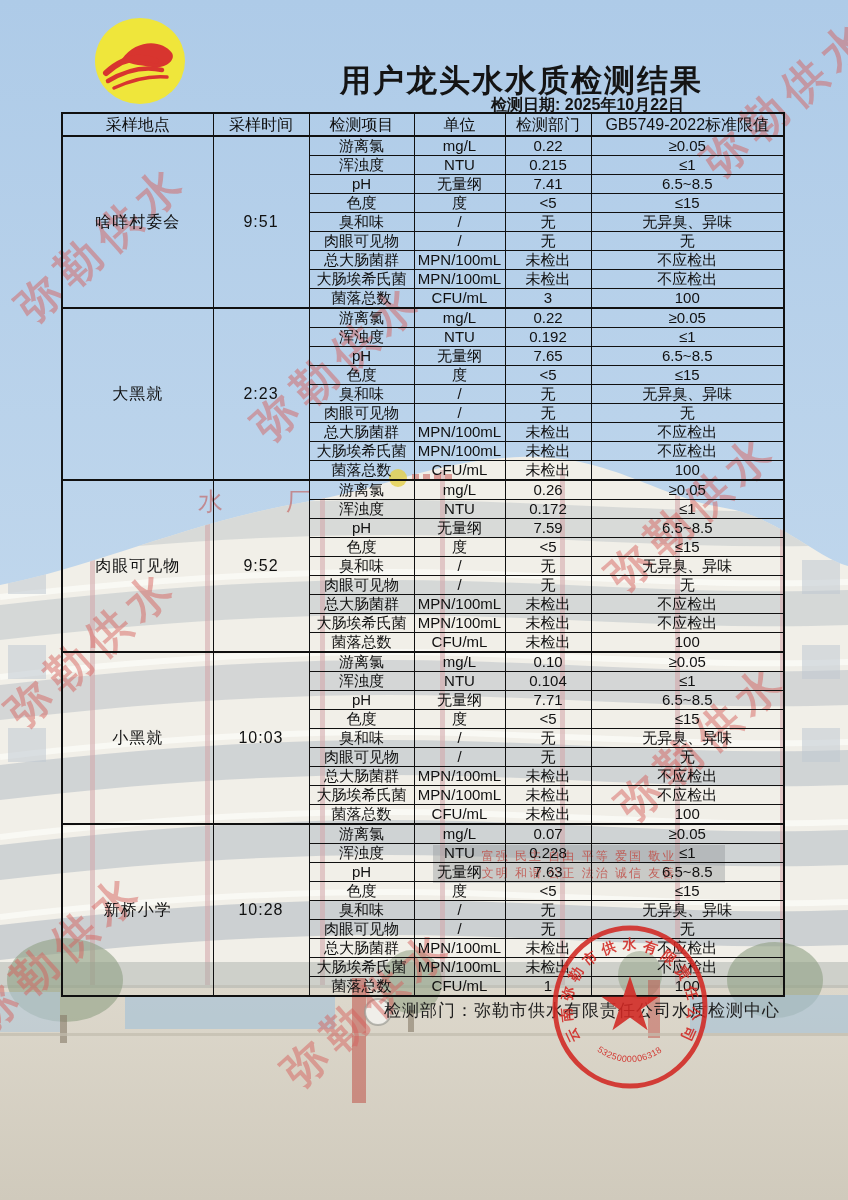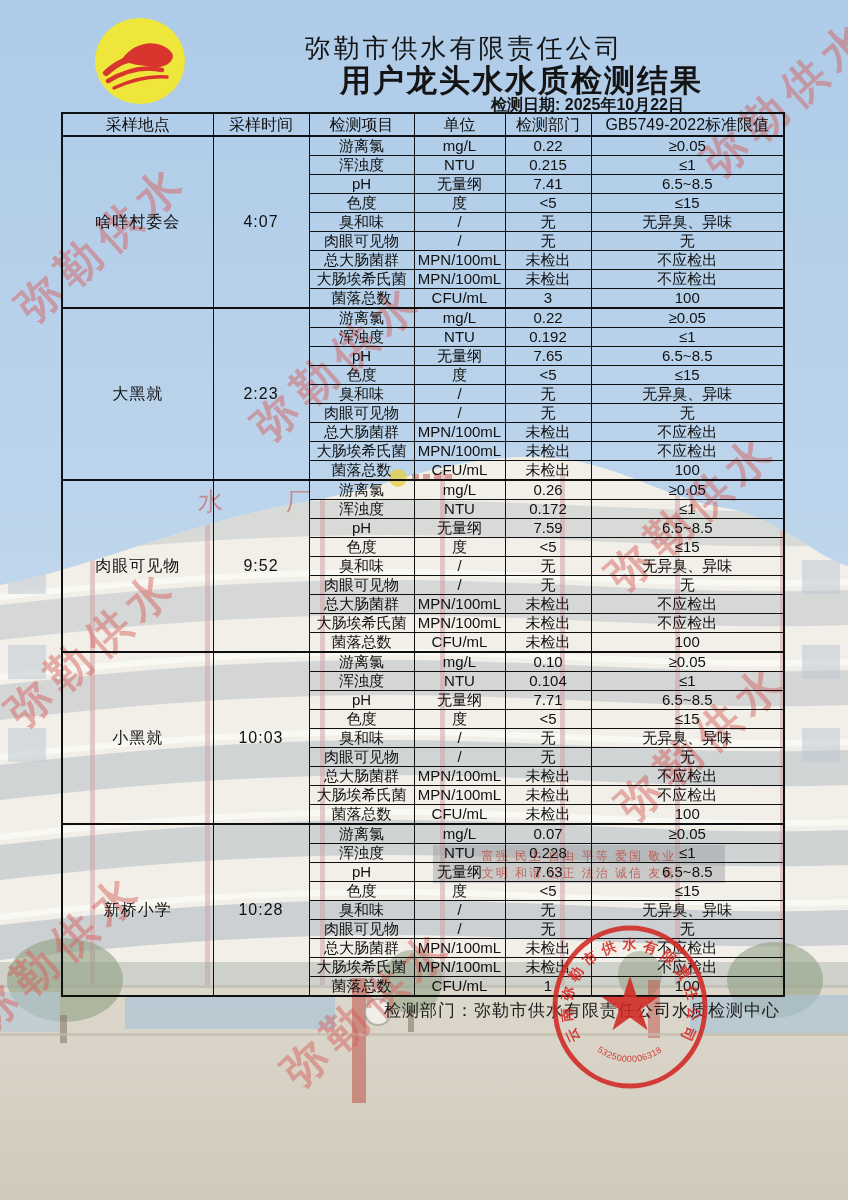--- a/index.html
+++ b/index.html
@@ -135,21 +135,20 @@
   <div class="wm" style="left:368px;top:1008px;">弥勒供水</div>
   <div class="wm" style="left:58px;top:952px;">弥勒供水</div>
 
   <svg class="logo" width="92" height="88" viewBox="0 0 92 88">
     <ellipse cx="46" cy="44" rx="45" ry="43" fill="#efe63b"></ellipse>
     <path d="M28,42 C42,22 68,22 78,36 C82,43 72,52 58,50 C44,48 34,47 28,42 Z" fill="#d8352f"></path>
     <path d="M12,56 Q36,34 62,44" stroke="#d8352f" stroke-width="6" fill="none" stroke-linecap="round"></path>
     <path d="M14,64 Q42,47 68,53" stroke="#d8352f" stroke-width="4.5" fill="none" stroke-linecap="round"></path>
     <path d="M20,71 Q48,58 73,60" stroke="#d8352f" stroke-width="3.5" fill="none" stroke-linecap="round"></path>
   </svg>
-  <div class="company">弥勒市供水有限责任公司</div>
   <div class="title">用户龙头水水质检测结果</div>
   <div class="dateline">检测日期: 2025年10月22日</div>
 
   <div class="tablewrap">
     <table>
       <colgroup>
         <col style="width:151px">
           <col style="width:96px">
           <col style="width:105px">
         <col style="width:91px">
@@ -162,21 +161,21 @@
           <th>采样时间</th>
           <th>检测项目</th>
           <th>单位</th>
           <th>检测部门</th>
           <th>GB5749-2022标准限值</th>
         </tr>
       </thead>
       <tbody>
           <tr class="block-start">
             <td rowspan="9" class="loc">啥咩村委会</td>
-            <td rowspan="9" class="time">4:07</td>
+            <td rowspan="9" class="time">9:51</td>
             <td>游离氯</td>
             <td>mg/L</td>
             <td>0.22</td>
             <td>≥0.05</td>
           </tr>
           <tr>
             <td>浑浊度</td>
             <td>NTU</td>
             <td>0.215</td>
             <td>≤1</td>

